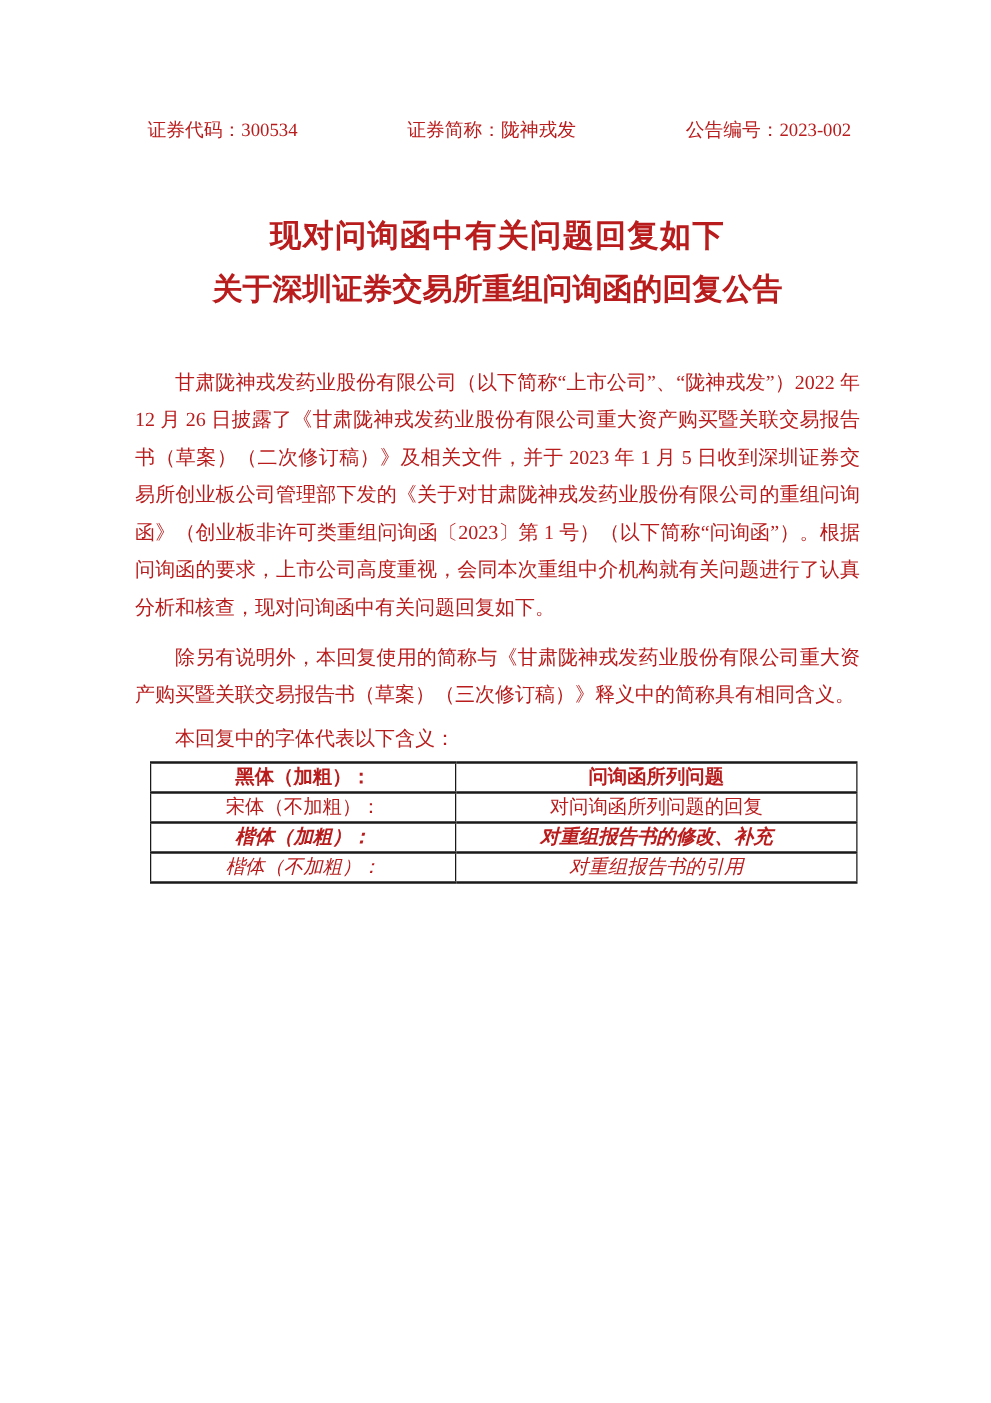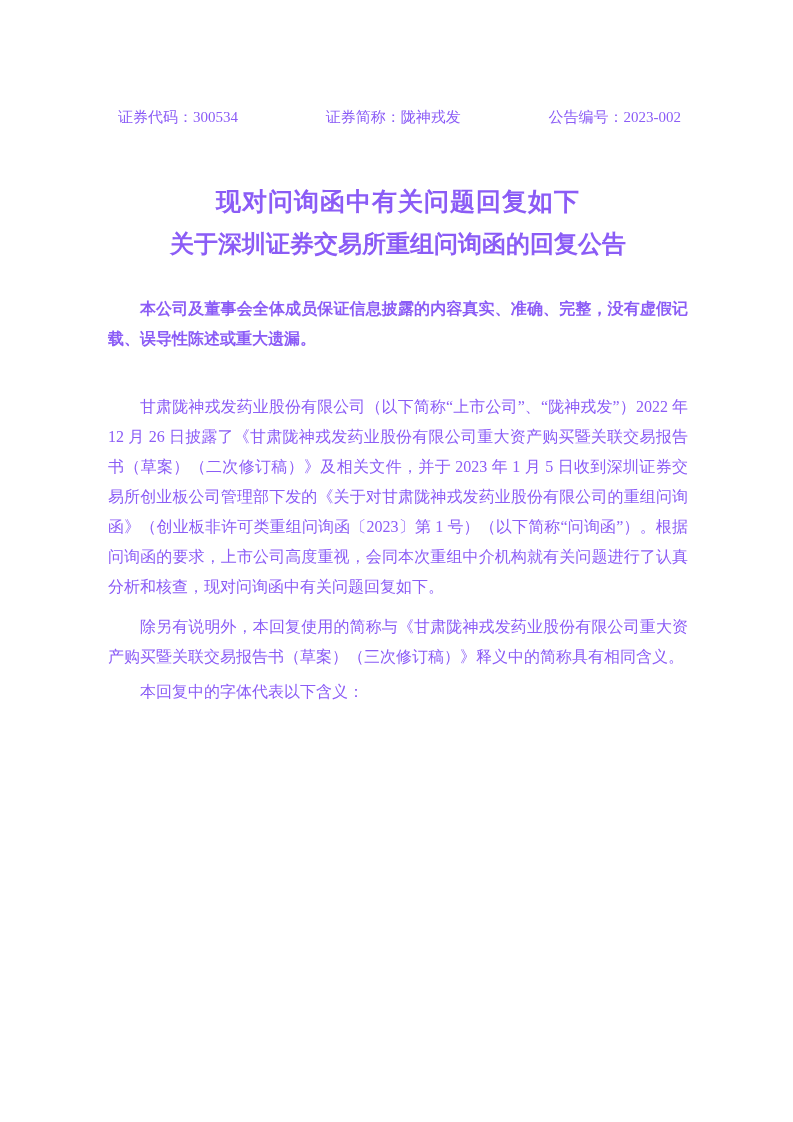--- a/index.html
+++ b/index.html
@@ -1,24 +1,24 @@
 <!DOCTYPE html>
 <html><head>
 <meta charset="utf-8">
 <style>
   html, body { margin: 0; padding: 0; background: #ffffff; }
   .page {
     position: relative;
     width: 793px;
     height: 807px;
     background: #ffffff;
-    color: #8b5cf6;
+    color: #b91c1c;
     font-family: "Liberation Serif", "DejaVu Serif", serif;
     overflow: hidden;
-    margin: 12px auto;
+    margin: 0 auto;
   }
   .content {
     padding: 0 105px 0 108px; 
   }
   .header-row {
     display: flex;
     justify-content: space-between;
     margin-top: 96px;
     padding: 0 7px 0 10px;
     font-size: 15px;
@@ -118,23 +118,42 @@
 
     <div class="header-row">
       <span>证券代码：300534</span>
       <span>证券简称：陇神戎发</span>
       <span>公告编号：2023-002</span>
     </div>
 
     <div class="title1">现对问询函中有关问题回复如下</div>
     <div class="title2">关于深圳证券交易所重组问询函的回复公告</div>
 
-    <p class="declaration">本公司及董事会全体成员保证信息披露的内容真实、准确、完整，没有虚假记载、误导性陈述或重大遗漏。</p>
 
     <p class="para p1">甘肃陇神戎发药业股份有限公司（以下简称“上市公司”、“陇神戎发”）2022 年 12 月 26 日披露了《甘肃陇神戎发药业股份有限公司重大资产购买暨关联交易报告书（草案）（二次修订稿）》及相关文件，并于 2023 年 1 月 5 日收到深圳证券交易所创业板公司管理部下发的《关于对甘肃陇神戎发药业股份有限公司的重组问询函》（创业板非许可类重组问询函〔2023〕第 1 号）（以下简称“问询函”）。根据问询函的要求，上市公司高度重视，会同本次重组中介机构就有关问题进行了认真分析和核查，现对问询函中有关问题回复如下。</p>
     <p class="para p2">除另有说明外，本回复使用的简称与《甘肃陇神戎发药业股份有限公司重大资产购买暨关联交易报告书（草案）（三次修订稿）》释义中的简称具有相同含义。</p>
     <p class="para p4">本回复中的字体代表以下含义：</p>
 
+    <table class="font-table">
+      <tbody>
+        <tr class="row-hei">
+          <td class="col-font">黑体（加粗）：</td>
+          <td class="col-meaning">问询函所列问题</td>
+        </tr>
+        <tr class="row-song">
+          <td class="col-font">宋体（不加粗）：</td>
+          <td class="col-meaning">对问询函所列问题的回复</td>
+        </tr>
+        <tr class="row-kai-bold">
+          <td class="col-font">楷体（加粗）：</td>
+          <td class="col-meaning">对重组报告书的修改、补充</td>
+        </tr>
+        <tr class="row-kai">
+          <td class="col-font">楷体（不加粗）：</td>
+          <td class="col-meaning">对重组报告书的引用</td>
+        </tr>
+      </tbody>
+    </table>
 
   </div>
 
   <div class="page-number">1 / 25</div>
 </div>
 
 </body></html>

